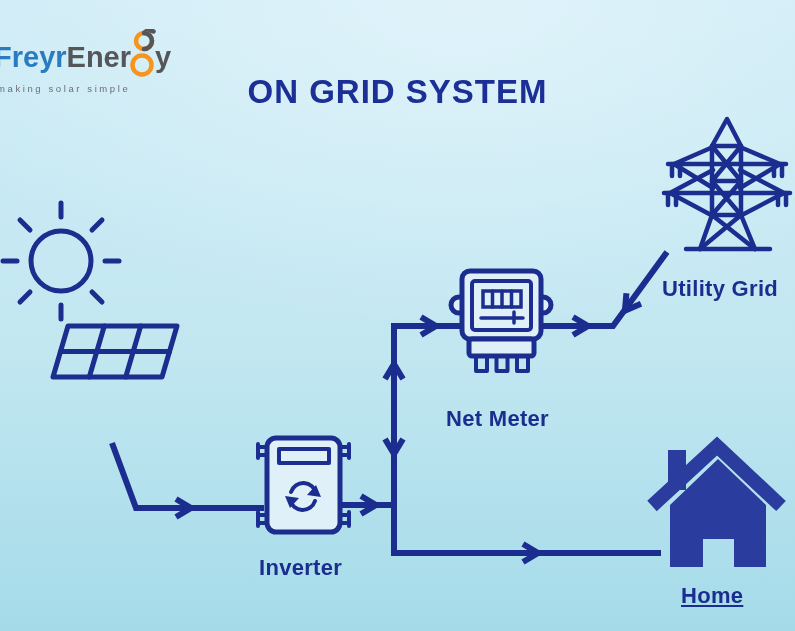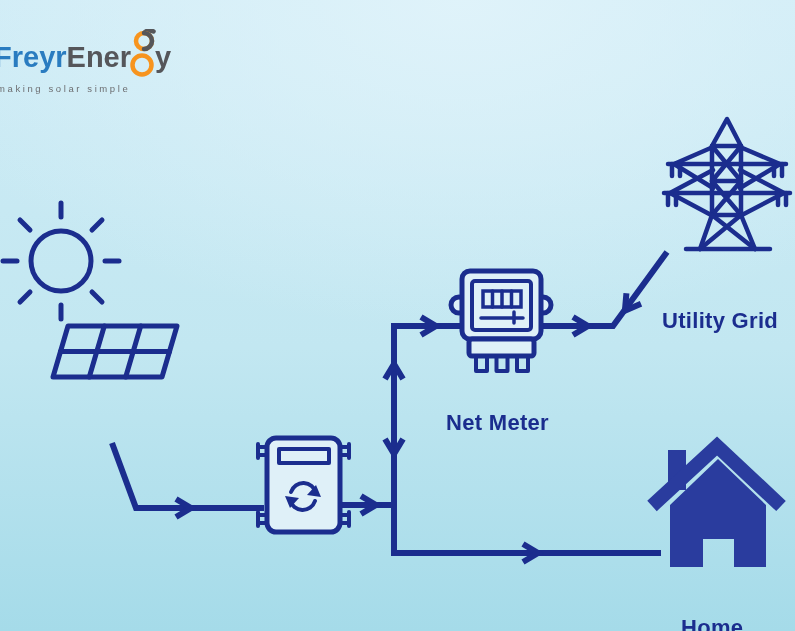--- a/index.html
+++ b/index.html
@@ -10,25 +10,25 @@
       radial-gradient(130% 95% at 58% 0%, rgba(224,243,250,.95) 0%, rgba(224,243,250,0) 55%),
       linear-gradient(180deg, var(--bg-top,#cfecf6) 0%, #c2e7f1 55%, var(--bg-bottom,#a5dbe9) 100%);
   }
   .title{
     position:absolute;top:73px;left:0;right:0;text-align:center;
     font-size:33px;font-weight:bold;letter-spacing:1px;
     color:var(--title-blue,#1b2f96);
   }
   .label{
     position:absolute;font-size:22px;font-weight:bold;letter-spacing:.3px;
-    color:var(--navy,#1b2d8e);white-space:nowrap;margin-top:32px;
+    color:var(--navy,#1b2d8e);white-space:nowrap;
   }
   .lbl-solar   {left:27px;  top:406px;}
   .lbl-inverter{left:259px; top:555px;}
-  .lbl-meter   {left:446px; top:378px;text-align:right;}
+  .lbl-meter   {left:446px; top:406px;text-align:right;}
   .lbl-grid    {left:662px; top:276px;}
   .lbl-home    {left:681px; top:583px;text-decoration:underline;}
 
   .logo{position:absolute;left:-6px;top:29px;line-height:1;}
   .brand{font-size:29px;font-weight:bold;white-space:nowrap;}
   .brand .b{color:var(--logo-blue,#2a7cc0);}
   .brand .g{color:var(--logo-gray,#55565a);}
   .brand svg{vertical-align:-14px;margin:0 -1px;}
   .tagline{margin-top:3px;padding-left:3px;font-size:9.5px;letter-spacing:2.6px;
     color:var(--tagline-gray,#6d6e71);white-space:nowrap;}
@@ -147,17 +147,19 @@
       <span class="b">Freyr</span><span class="g">Ener</span><svg width="26" height="52" viewBox="0 0 26 52">
         <path class="gg" d="M14 4 C17 1 20 0.5 23.5 2.5"></path>
         <circle class="go" cx="14" cy="12" r="8"></circle>
         <path class="gg" d="M14 4 A8 8 0 0 1 14 20"></path>
         <circle class="go" cx="12" cy="36" r="9.5"></circle>
       </svg><span class="g">y</span>
     </div>
     <div class="tagline">making solar simple</div>
   </div>
 
+  <div class="title">ON GRID SYSTEM</div>
 
+  <div class="label lbl-inverter">Inverter</div>
   <div class="label lbl-meter">Net Meter</div>
   <div class="label lbl-grid">Utility Grid</div>
   <div class="label lbl-home">Home</div>
 </div>
 
 </body></html>

